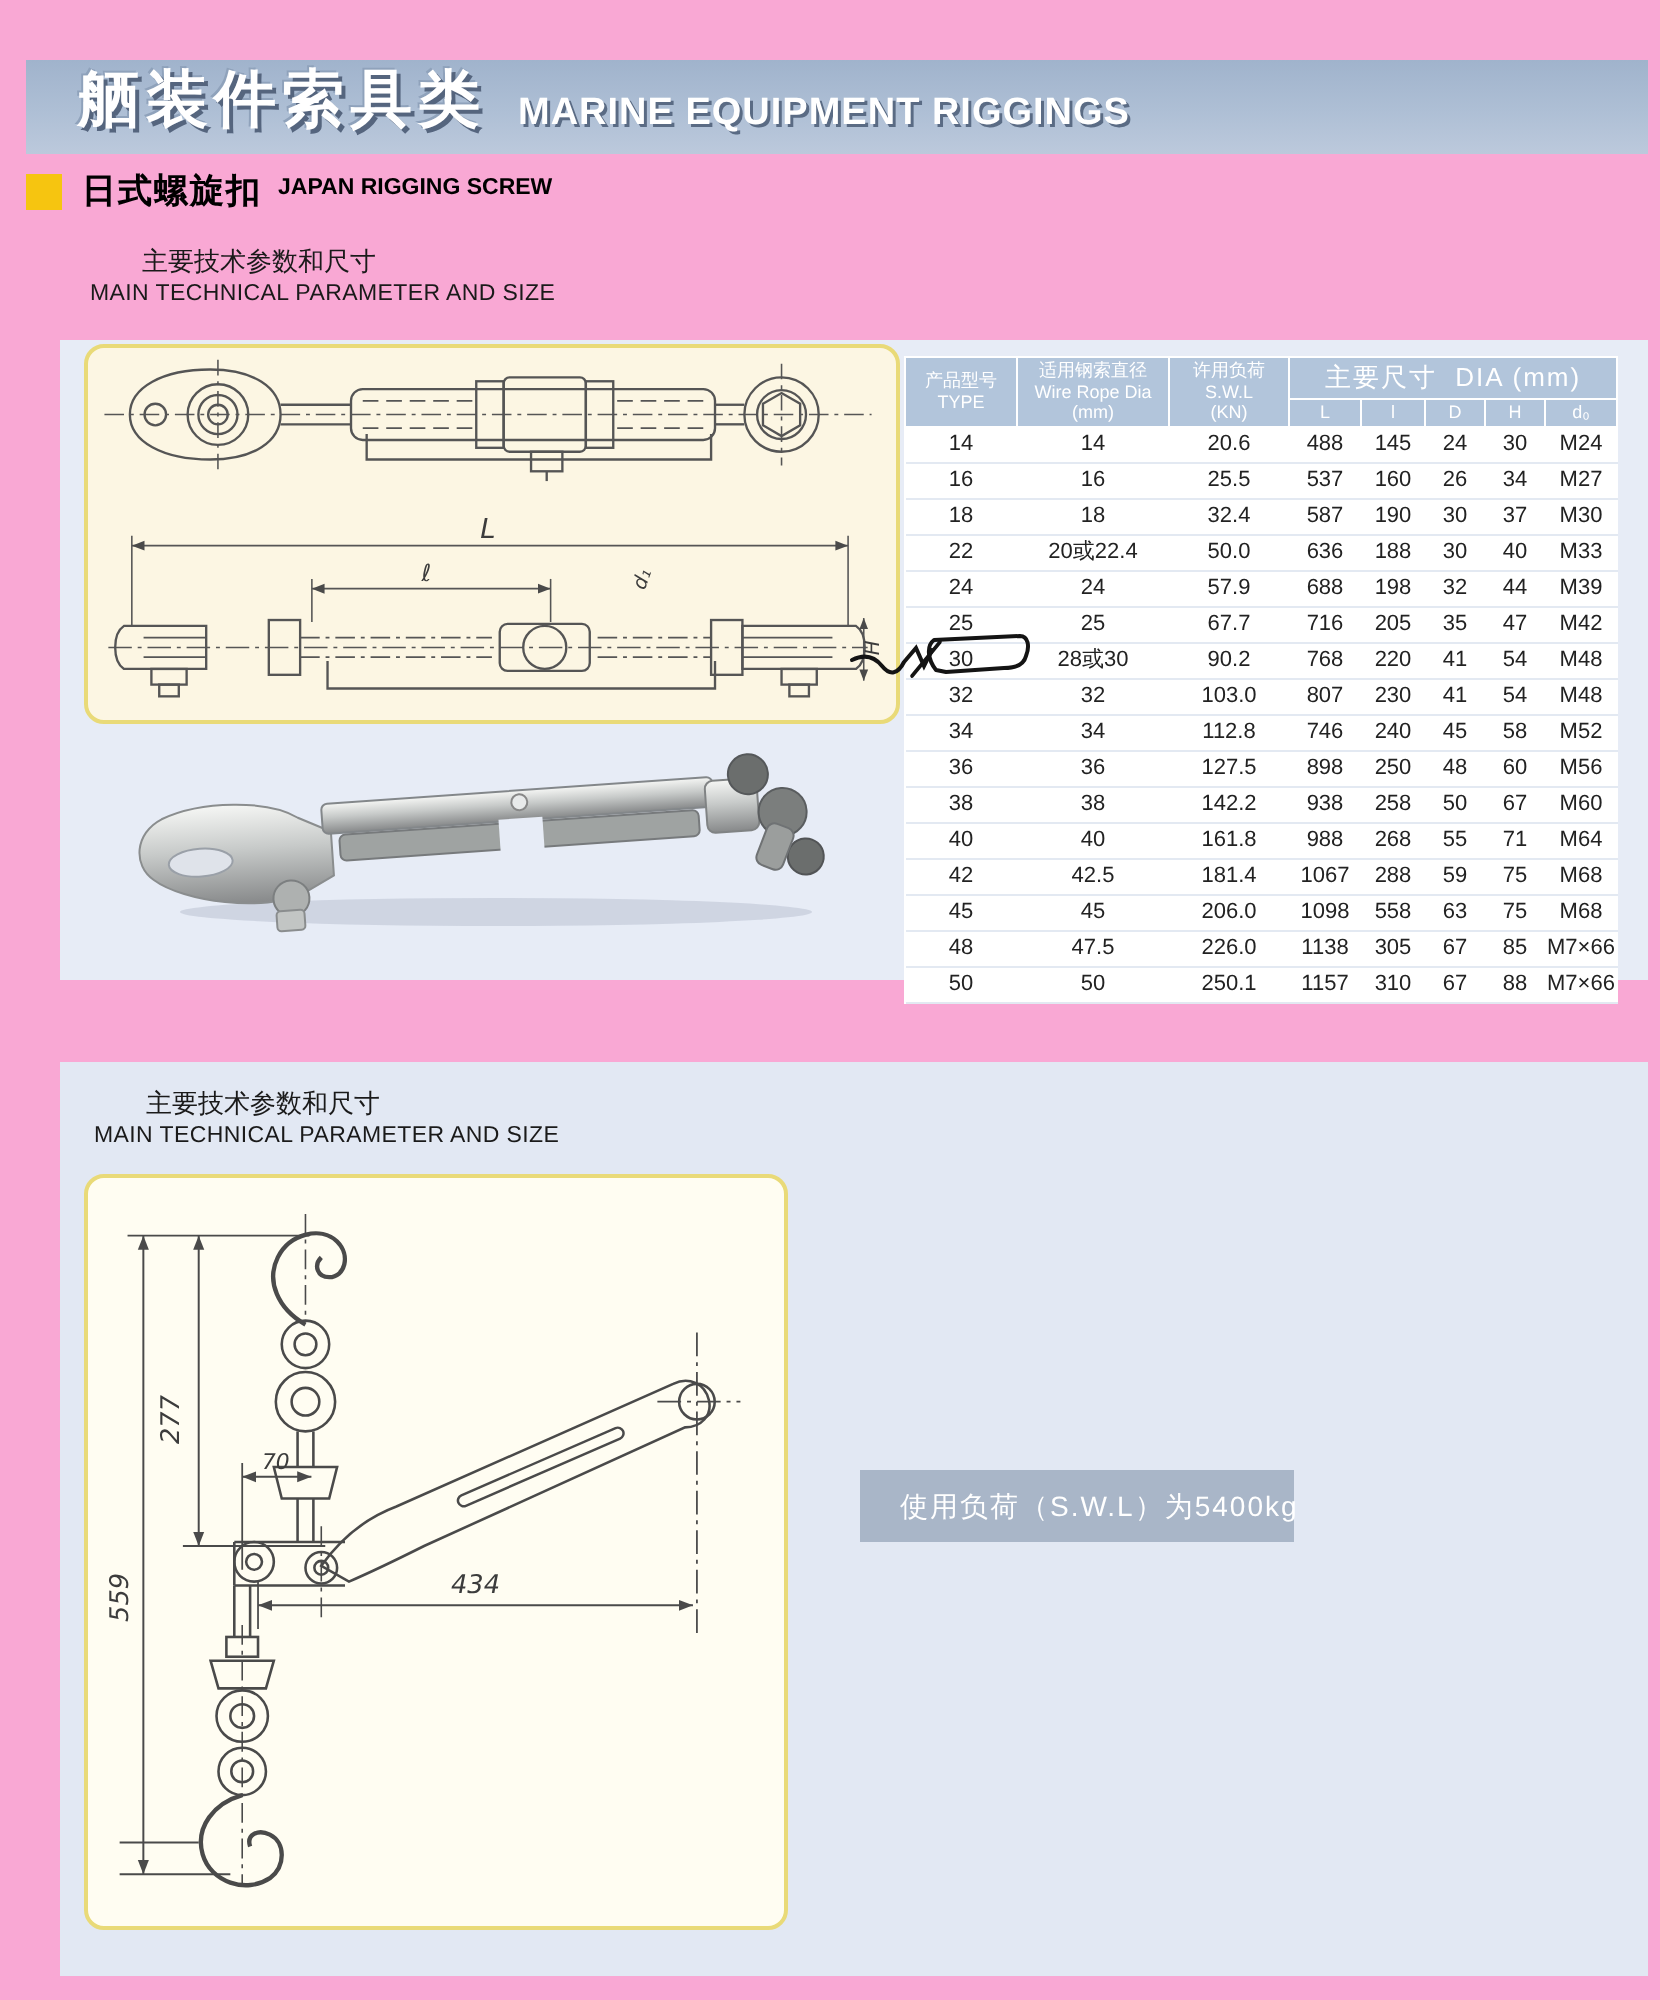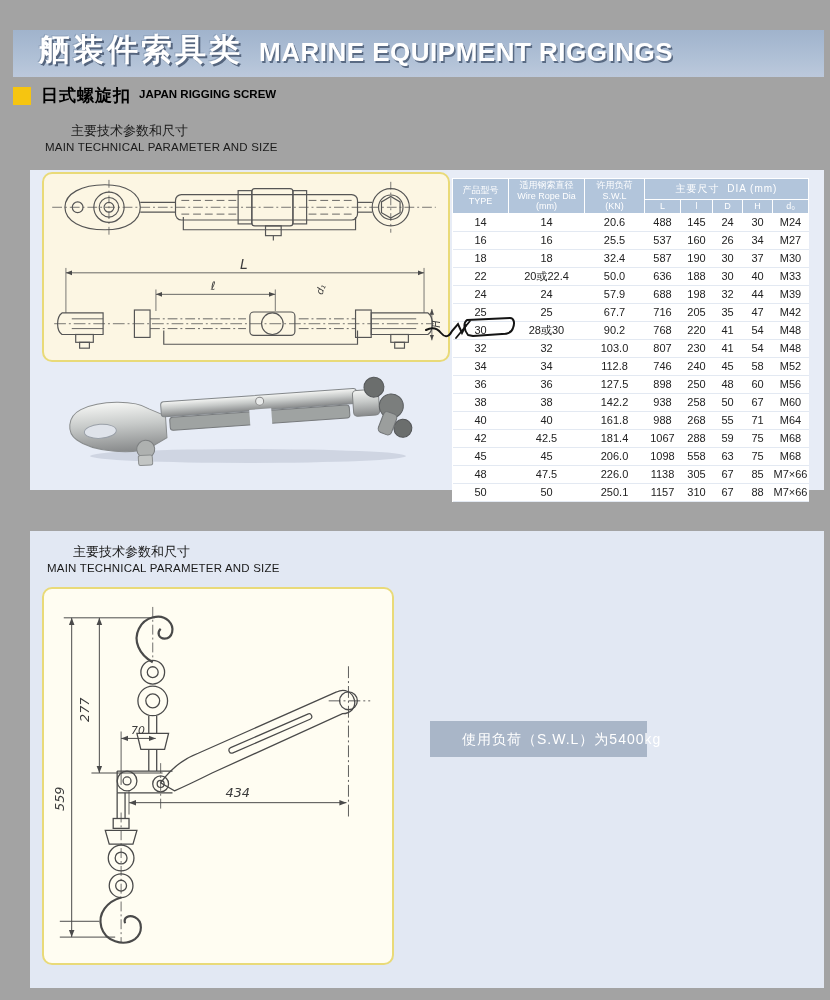--- a/index.html
+++ b/index.html
@@ -1,25 +1,25 @@
 <!DOCTYPE html>
 <html><head>
 <meta charset="utf-8">
 <style>
   html,body{margin:0;padding:0;background:#fff;}
-  .page{position:relative;width:830px;height:1000px;background:#a3a3a3;overflow:hidden;
+  .page{position:relative;width:830px;height:1000px;background:#f9a8d4;overflow:hidden;
         font-family:"Liberation Sans","DejaVu Sans",sans-serif;color:#111;}
 
   
   .header-bar{position:absolute;left:13px;top:30px;width:811px;height:47px;
     background:linear-gradient(180deg,#a0b3cc 0%,#aebfd5 55%,#bcc9dc 100%);
     display:flex;align-items:flex-end;padding:0 0 6px 26px;box-sizing:border-box;}
   .title-zh{font-size:31px;font-weight:bold;color:#fff;letter-spacing:3px;
     text-shadow:2px 2px 0 #55657e,-1px -1px 0 #8fa2bb;}
-  .title-en{font-size:26px;font-weight:bold;color:#fff;margin-left:16px;padding-bottom:3px;
+  .title-en{font-size:19px;font-weight:bold;color:#fff;margin-left:16px;padding-bottom:3px;
     letter-spacing:.5px;text-shadow:1.5px 1.5px 0 #5a6b84;margin-top:44px;}
 
   
   .sec{position:absolute;left:13px;display:flex;}
   .sec1{top:87px;} .sec2{top:505px;}
   .bullet{width:18px;height:18px;background:#f6c510;margin-right:10px;flex:0 0 auto;}
   .sec-zh{font-size:17px;font-weight:bold;color:#000;letter-spacing:1px;line-height:18px;}
   .sec-en{font-size:11.5px;font-weight:bold;color:#000;margin-left:8px;line-height:14px;}
 
   .param{position:absolute;line-height:17px;}
@@ -36,29 +36,29 @@
   .box1{left:12px;top:2px;width:404px;height:186px;}
   .box2{left:12px;top:56px;width:348px;height:374px;background:#fffdf2;}
 
   .photo{position:absolute;left:28px;top:196px;width:375px;height:102px;}
 
   
   .spec-table{position:absolute;left:422px;top:8px;border-collapse:collapse;table-layout:fixed;
     background:#fff;}
   .spec-table th{background:#b2c5db;color:#fff;font-weight:normal;font-size:9px;
     border:1px solid #fff;padding:1px 0;text-align:center;line-height:10.5px;}
-  .spec-table th.group{height:18px;font-size:10px;letter-spacing:1px;}
+  .spec-table th.group{height:18px;font-size:13px;letter-spacing:1px;}
   .spec-table td{font-size:11px;color:#222;text-align:center;height:15px;
     border-bottom:1px solid #e3e9f2;background:#fff;line-height:15px;white-space:nowrap;}
 
   .annot{position:absolute;left:394px;top:141px;width:110px;height:32px;}
 
   
-  .note{position:absolute;left:400px;top:190px;width:217px;height:36px;background:#a9b6c8;
-    color:#fff;font-size:14px;line-height:36px;padding-left:32px;box-sizing:border-box;
+  .note{position:absolute;left:400px;top:204px;width:217px;height:36px;background:#a9b6c8;
+    color:#fff;font-size:14px;line-height:36px;padding-left:20px;box-sizing:border-box;
     letter-spacing:1px;white-space:nowrap;}
 
   svg text{font-family:"DejaVu Sans","Liberation Sans",sans-serif;}
   .dimtxt{font-style:italic;fill:#3c3c3c;}
 </style>
 </head>
 <body>
 
 <div class="page">
 

